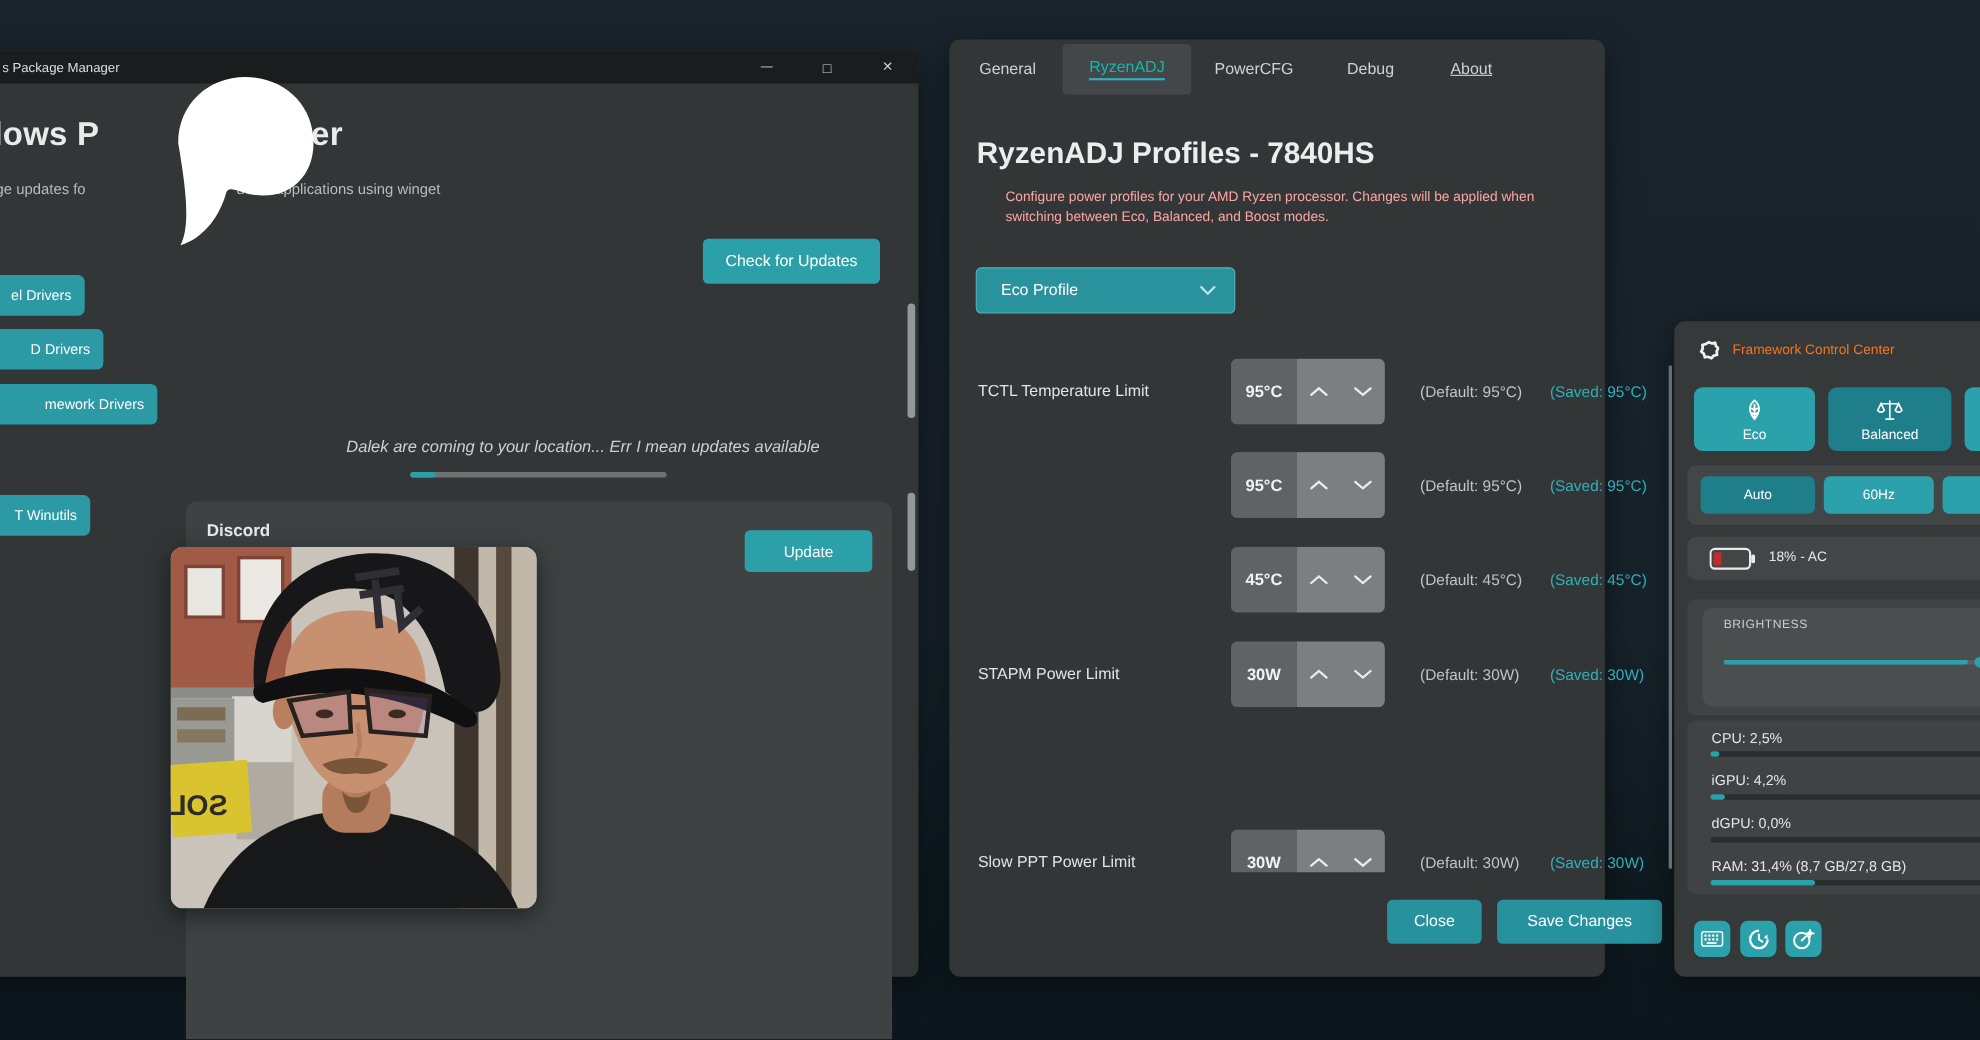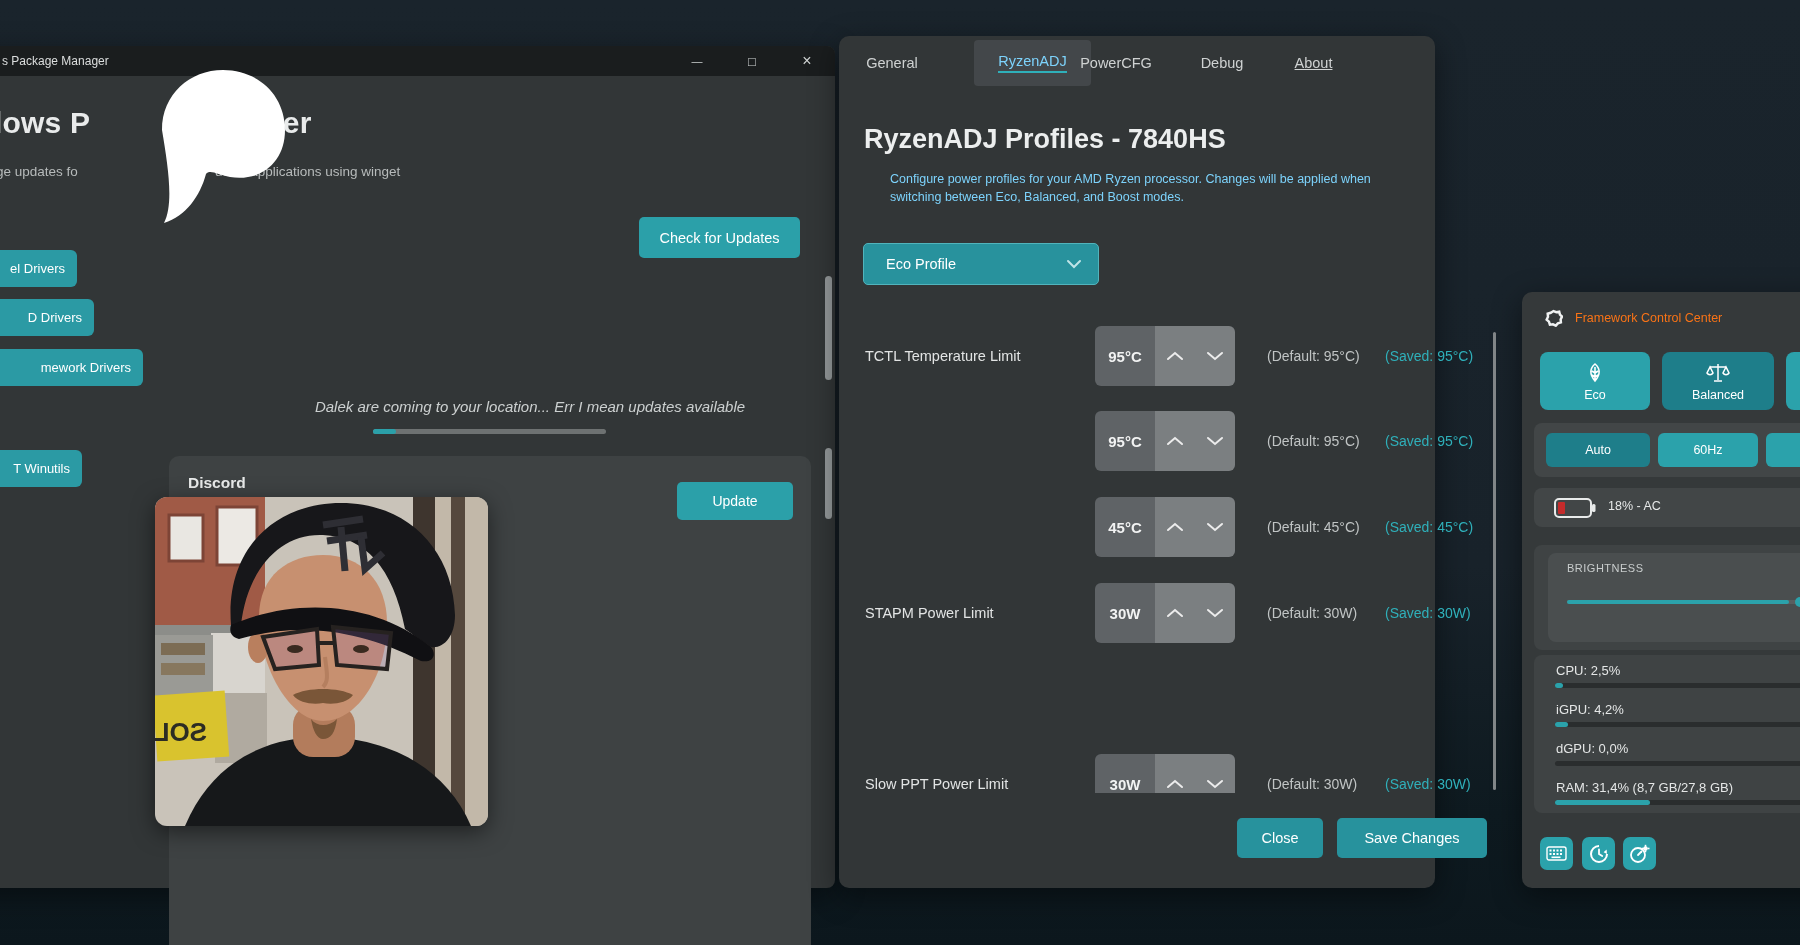--- a/index.html
+++ b/index.html
@@ -30,28 +30,28 @@
   .pkg-card{position:absolute;left:249px;top:410px;width:642px;height:513px;background:#3e4243;border-radius:10px;}
   .pkg-name{position:absolute;left:19px;top:18px;font-size:15.5px;font-weight:bold;color:#e9ebeb;}
   .pkg-ver{position:absolute;left:19px;top:42px;font-size:13px;color:#a2a6a6;}
   .scroll-thumb{position:absolute;width:7px;border-radius:4px;background:#93989a;}
   
   .blob{left:148px;top:68px;width:150px;height:156px;}
   
   .webcam{left:155px;top:497px;width:333px;height:329px;border-radius:12px;overflow:hidden;
     box-shadow:0 6px 22px rgba(0,0,0,.5);}
   
-  .win-mid{left:839px;top:36px;width:596px;height:852px;background:#323637;border-radius:10px;
+  .win-mid{left:863px;top:36px;width:596px;height:852px;background:#323637;border-radius:10px;
     box-shadow:0 8px 30px rgba(0,0,0,.45);}
   .tab{position:absolute;top:4px;height:46px;display:flex;align-items:center;justify-content:center;
     font-size:14.5px;color:#cfd2d2;cursor:pointer;}
-  .tab.active{background:#43474a;border-radius:4px;color:#7dd3fc;margin-left:32px;}
+  .tab.active{background:#43474a;border-radius:4px;color:#14b8a6;}
   .tab.active .tab-label{border-bottom:2px solid #2fb0ba;padding-bottom:2px;}
   .mid-h1{position:absolute;left:25px;top:88px;font-size:27px;font-weight:bold;color:#eceeee;}
-  .mid-desc{position:absolute;left:51px;font-size:12.5px;color:#7dd3fc;}
+  .mid-desc{position:absolute;left:51px;font-size:12.5px;color:#fca5a5;}
   .dropdown{position:absolute;left:24px;top:207px;width:234px;height:40px;background:#28929d;
     border:1px solid #51b4bc;border-radius:5px;display:flex;align-items:center;cursor:pointer;}
   .dropdown .val{margin-left:22px;font-size:14.5px;color:#fff;}
   .dropdown svg{position:absolute;right:16px;}
   .rows-viewport{position:absolute;left:0;top:274px;width:660px;height:483px;overflow:hidden;}
   .srow{position:absolute;left:0;width:660px;height:60px;}
   .srow .lbl{position:absolute;left:26px;top:0;height:60px;line-height:60px;font-size:14.5px;color:#e2e4e4;}
   .spinner{position:absolute;left:256px;top:0;width:140px;height:60px;border-radius:6px;overflow:hidden;display:flex;}
   .spinner .valbox{width:60px;height:60px;background:#5f6366;display:flex;align-items:center;justify-content:center;
     font-size:15px;font-weight:bold;color:#f2f3f3;}

